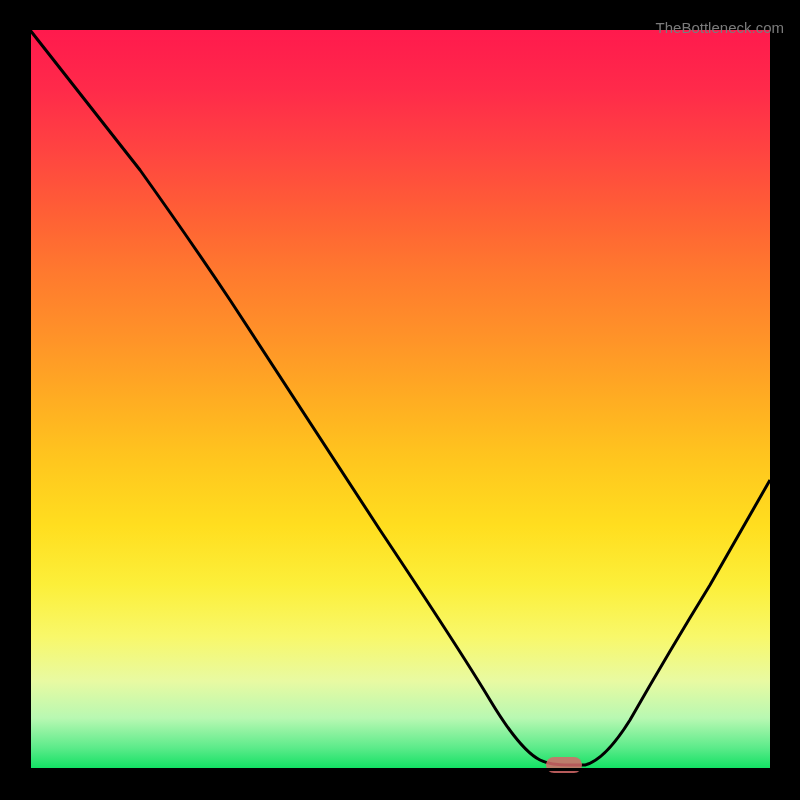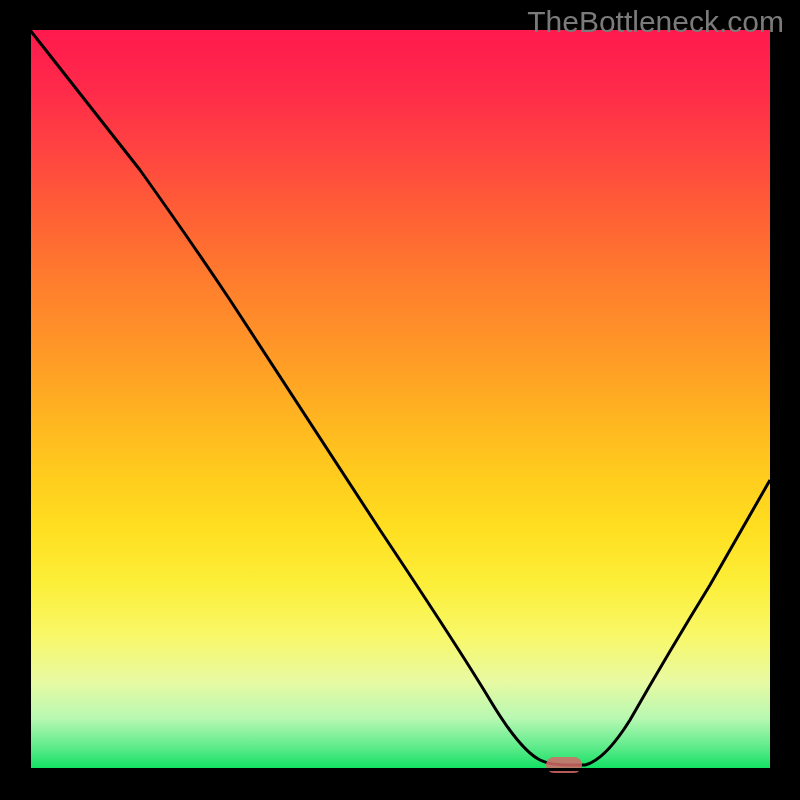--- a/index.html
+++ b/index.html
@@ -1,17 +1,17 @@
 <!DOCTYPE html>
 <html><head>
 <meta charset="utf-8">
 <style>
 *{margin:0;padding:0;box-sizing:border-box}
 body{background:#000;width:800px;height:800px;position:relative;font-family:Arial,sans-serif}
-.watermark{position:absolute;top:5px;right:16px;color:#7b7b7b;font-size:30px;font-weight:400;z-index:10}
+.watermark{position:absolute;top:19px;right:16px;color:#7b7b7b;font-size:15px;font-weight:400;z-index:10}
 .plot-area{position:absolute;top:30px;left:30px;width:740px;height:740px;background:linear-gradient(to bottom,
 #ff1a4d 0%,
 #ff2a4a 8%,
 #ff4640 17%,
 #ff6035 25%,
 #ff7a2e 33%,
 #ff9428 42%,
 #ffad22 50%,
 #ffc61e 58%,
 #ffde1f 67%,

